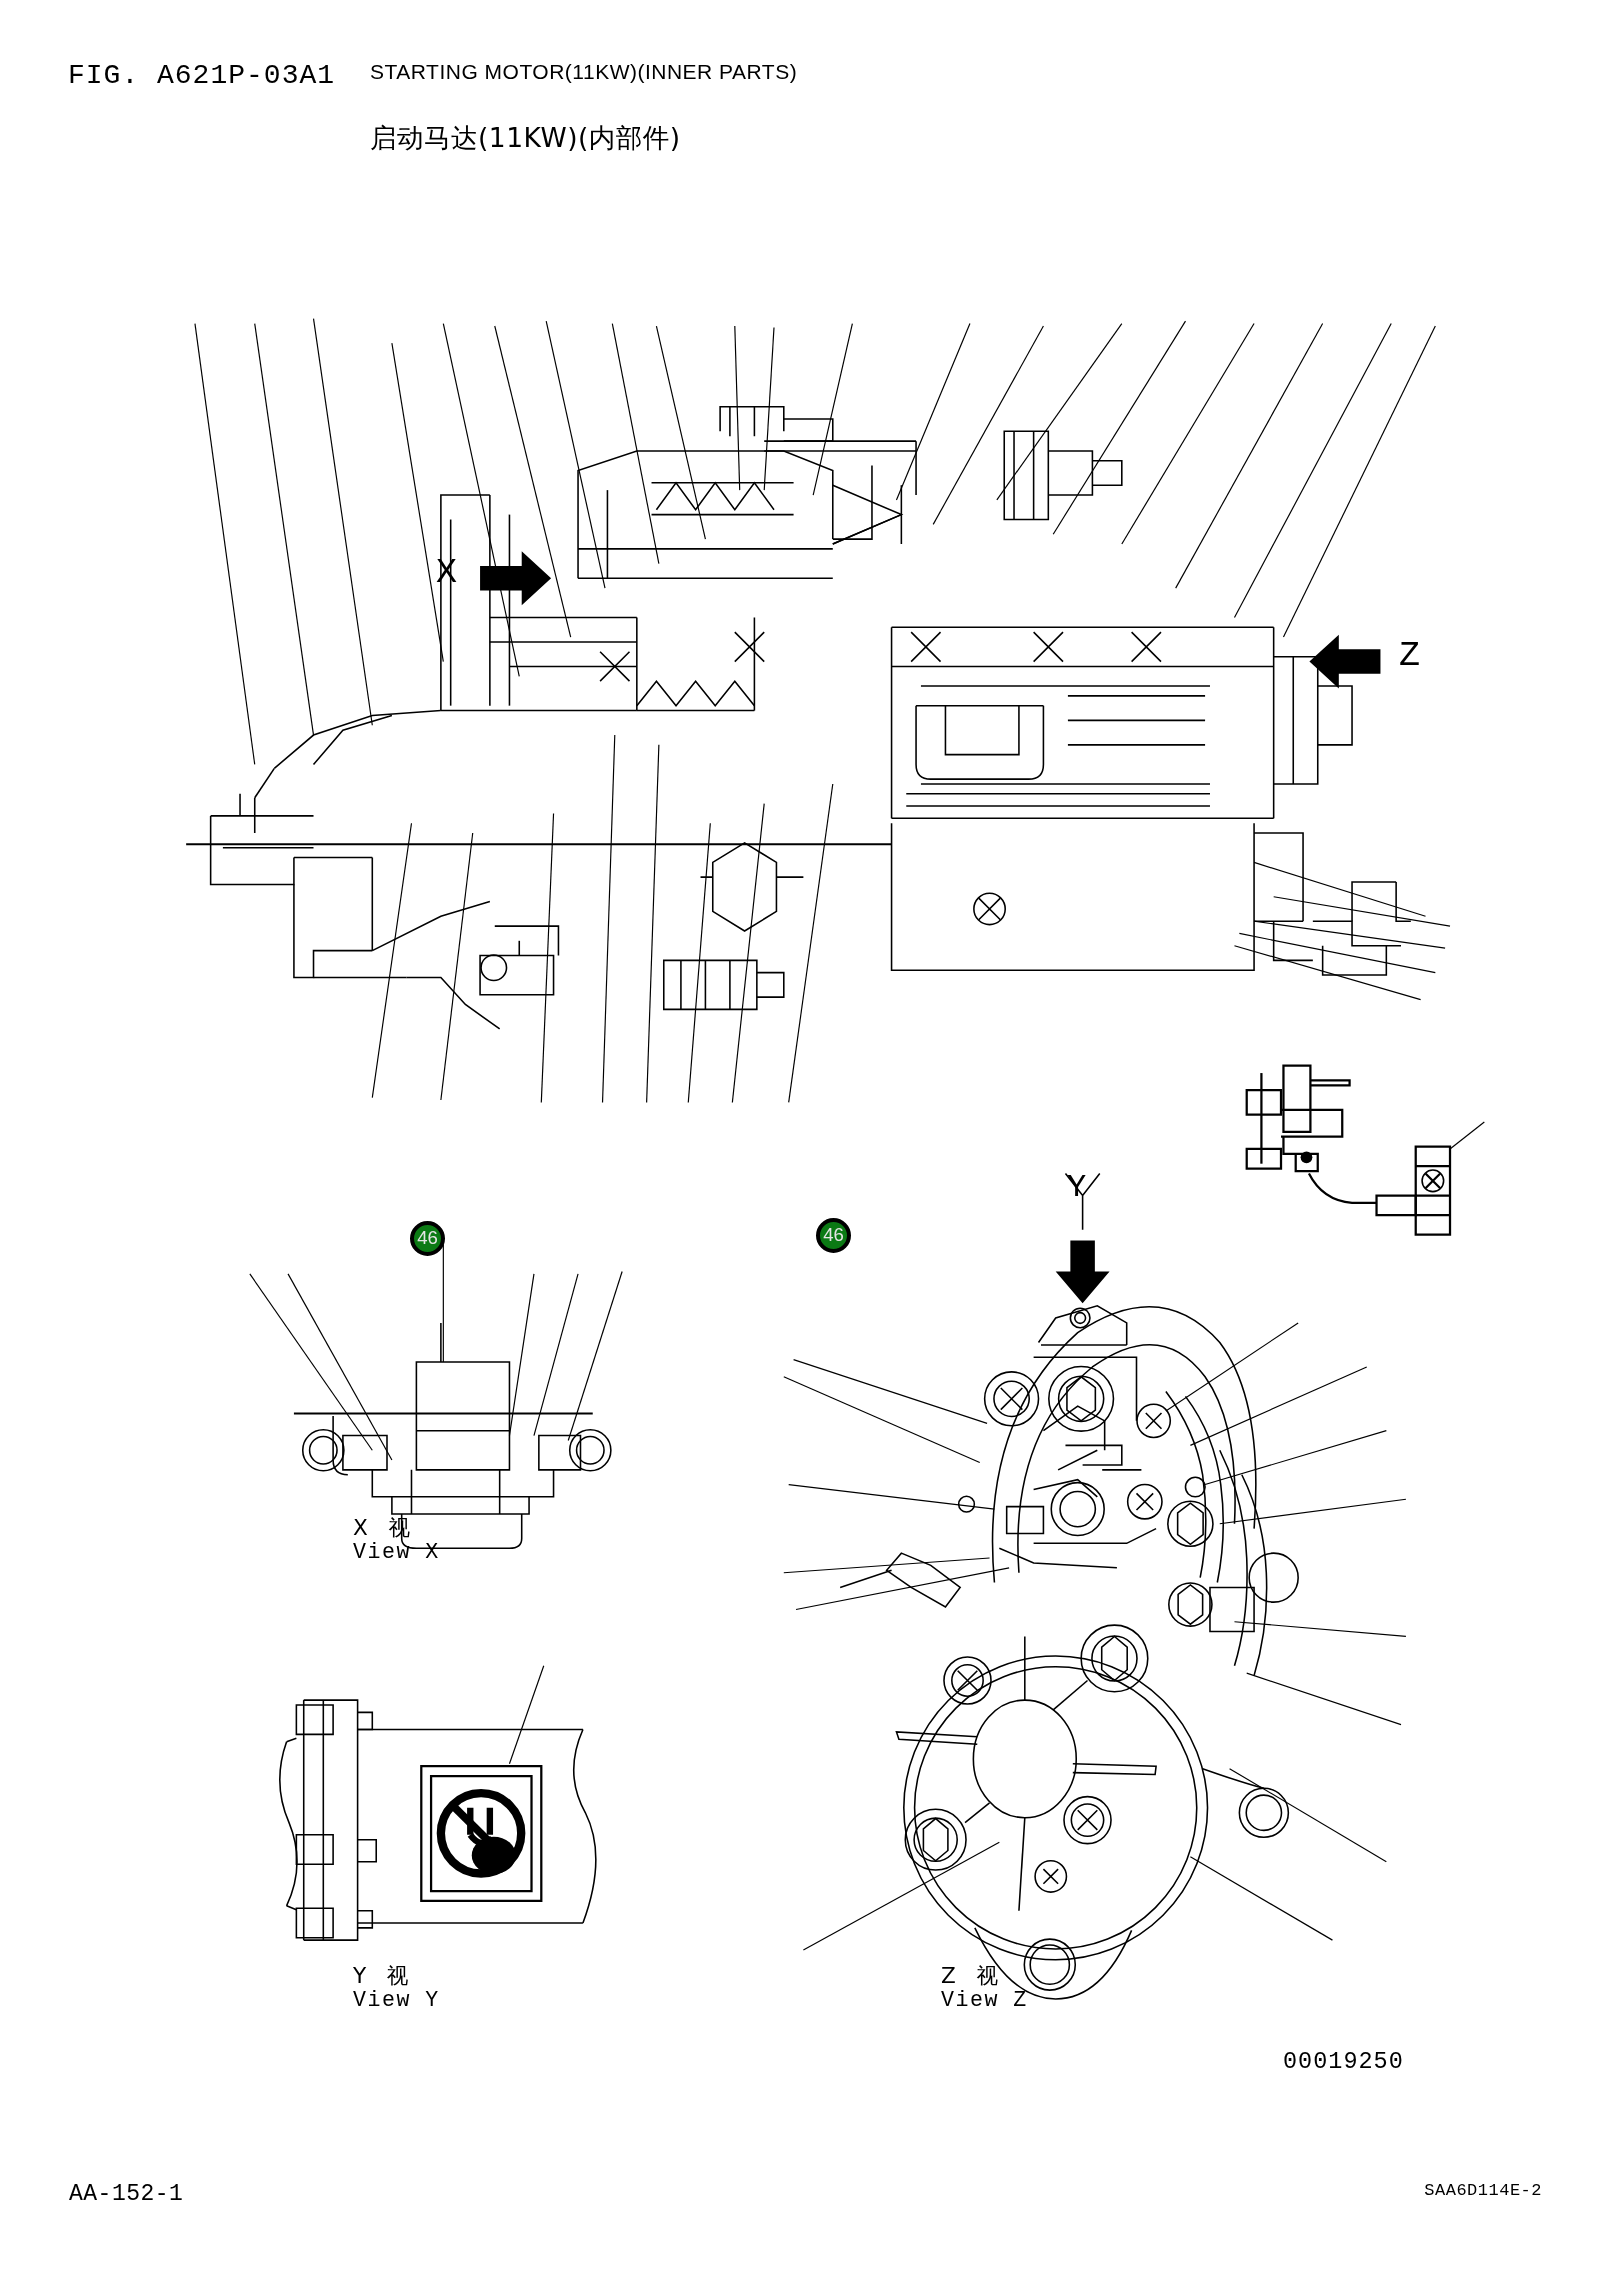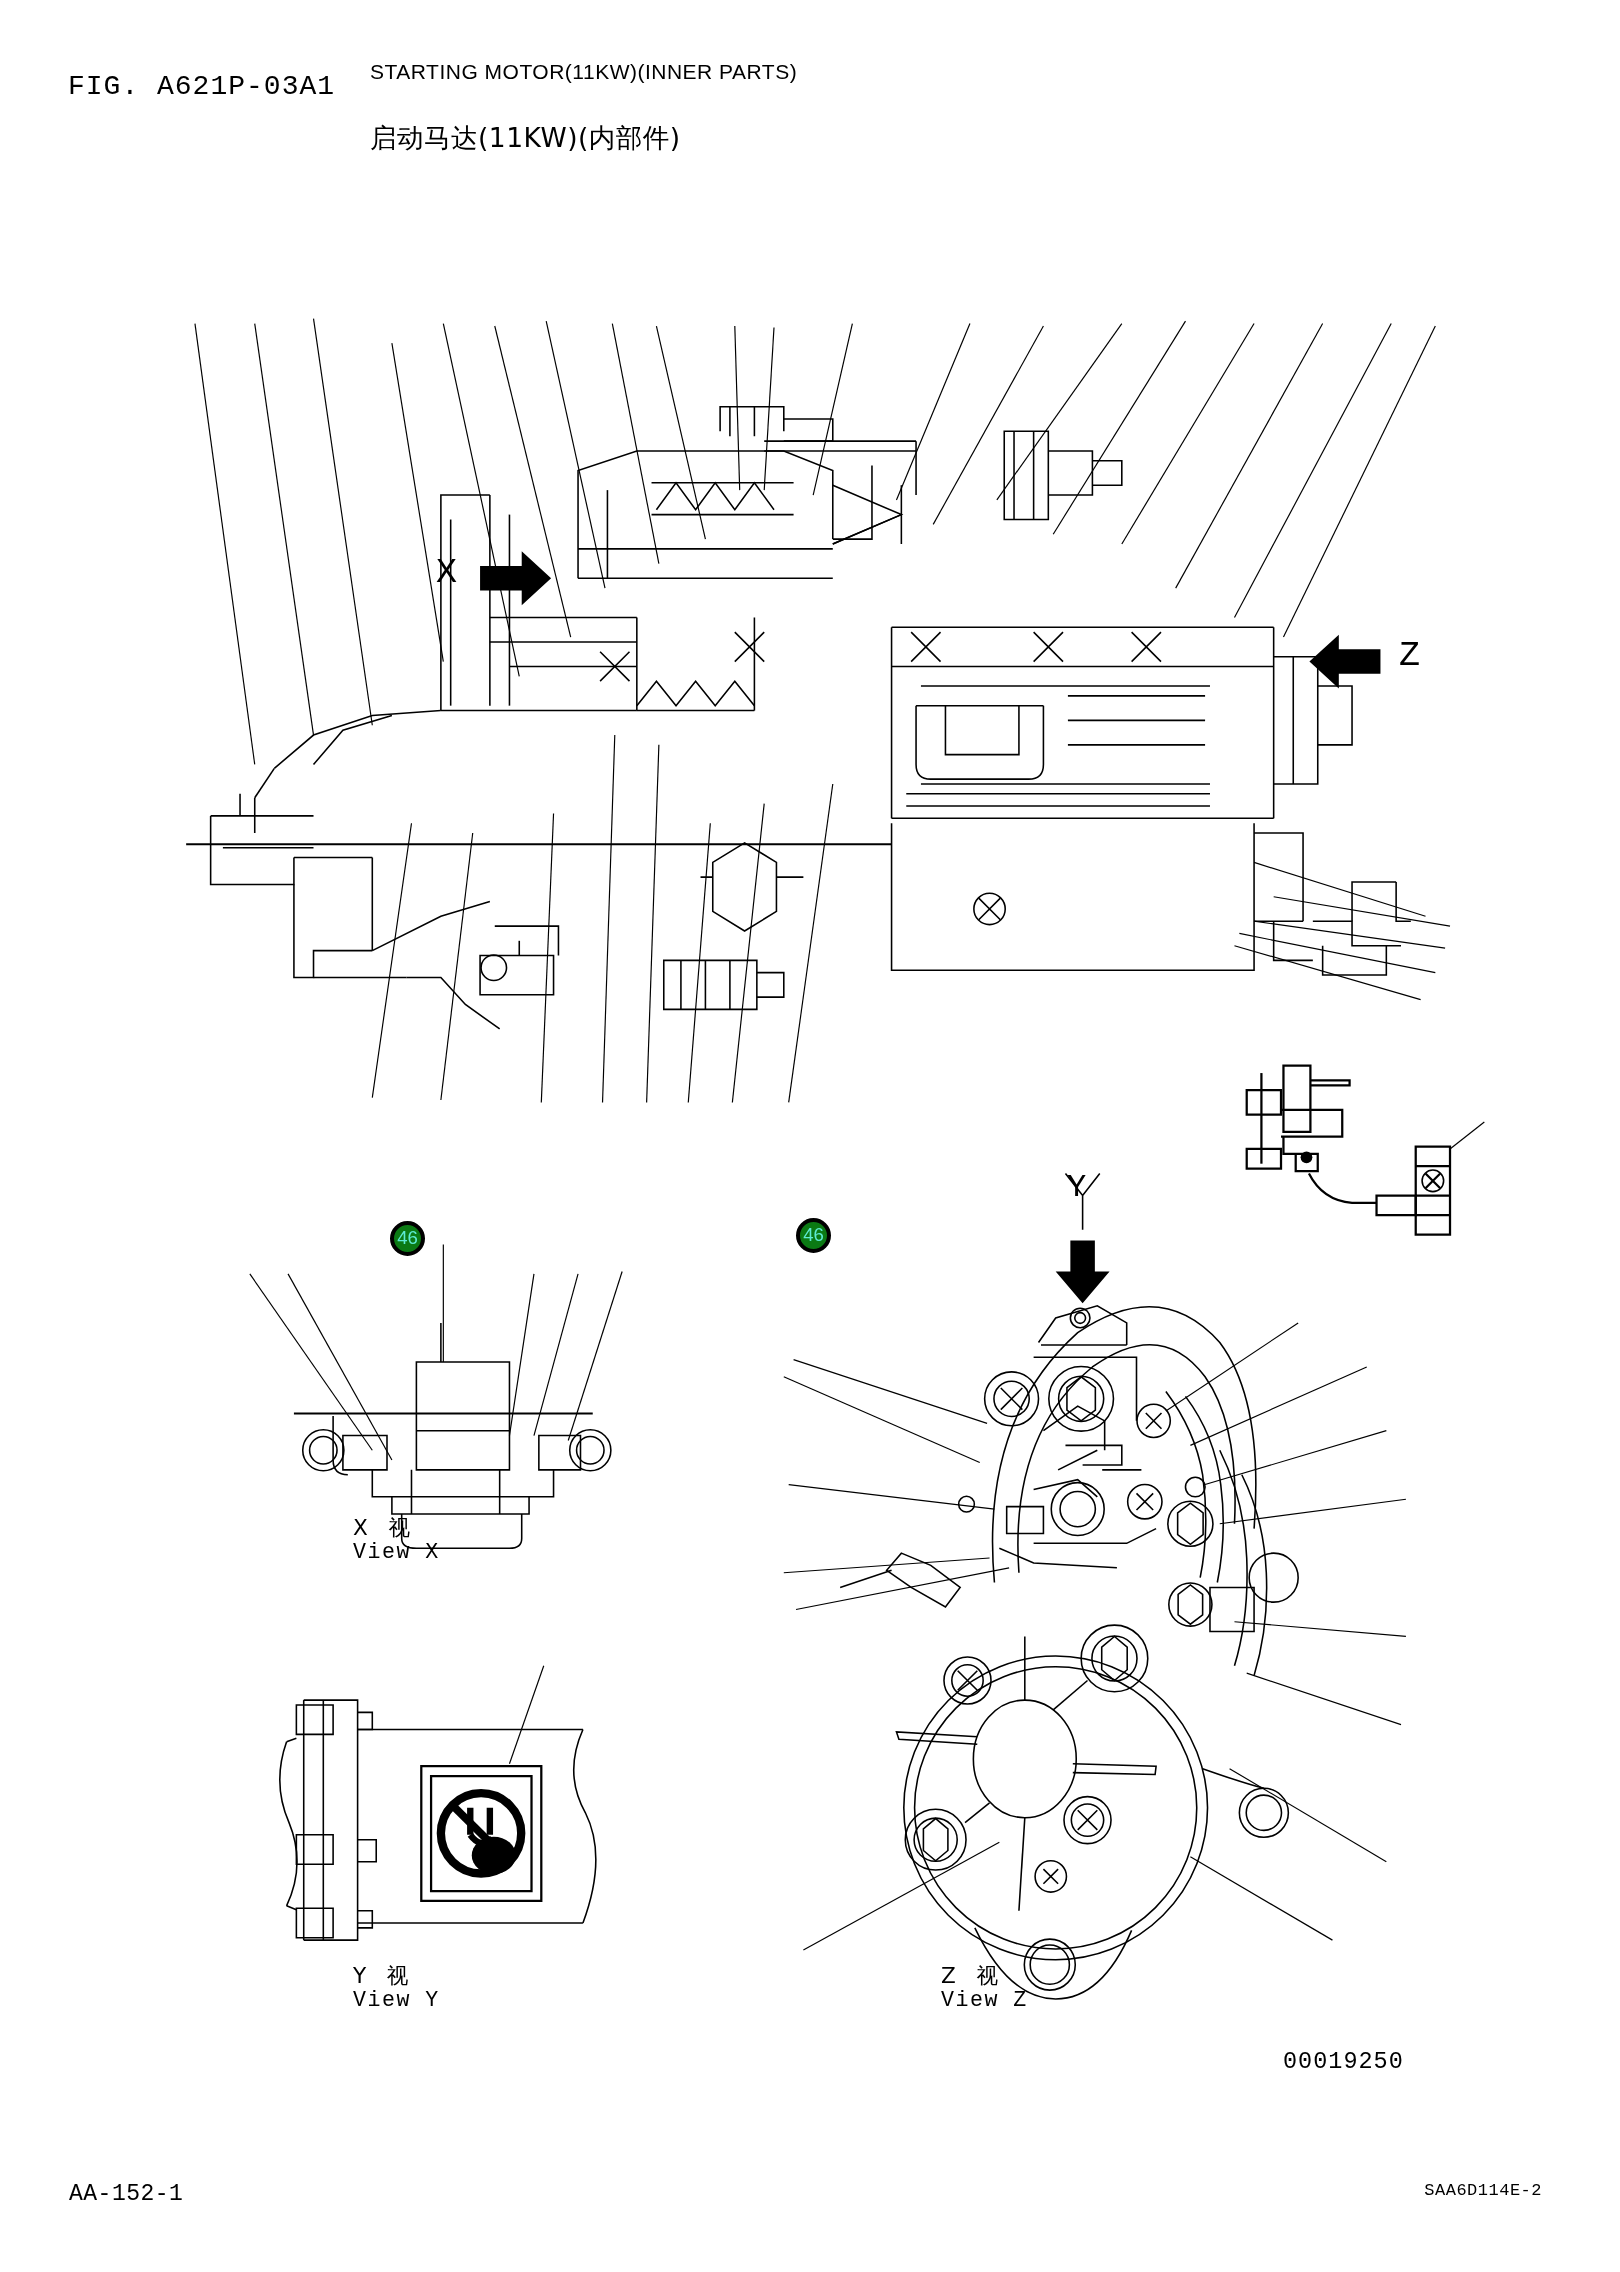--- a/index.html
+++ b/index.html
@@ -27,21 +27,20 @@
     width: 1620px;
     height: 186px;
   }
   .hdr-figno {
     position: absolute;
     left: 68px; top: 60px;
     font-family: "Liberation Mono", "DejaVu Sans Mono", monospace;
     font-size: 28px;
     letter-spacing: 1px;
     white-space: nowrap;
-    margin-top: 11px;
   }
   .hdr-title-en {
     position: absolute;
     left: 370px; top: 60px;
     font-family: Liberation Sans, sans-serif;
     font-size: 21px;
     letter-spacing: 0.5px;
     white-space: nowrap;
   }
   .hdr-title-cn {
@@ -98,26 +97,27 @@
 
   
   .balloon {
     position: absolute;
     width: 35px;
     height: 35px;
     border-radius: 50%;
     background: #0b7a14;
     border: 4.4px solid #000000;
     box-sizing: border-box;
-    color: #5eead4;
+    color: #e5e5e5;
     font-family: "Liberation Sans", sans-serif;
     font-size: 18.6px;
     line-height: 26.5px;
     text-align: center;
     font-weight: 400;
+    margin-left: 20px;
   }
 
   
   .dir-marker {
     position: absolute;
     font-family: "Liberation Mono", "DejaVu Sans Mono", monospace;
     font-size: 35px;
     line-height: 1;
     white-space: nowrap;
   }

